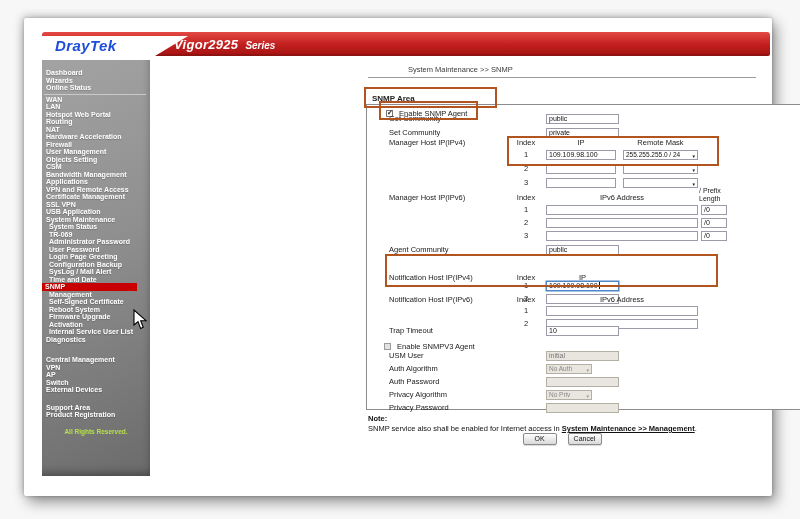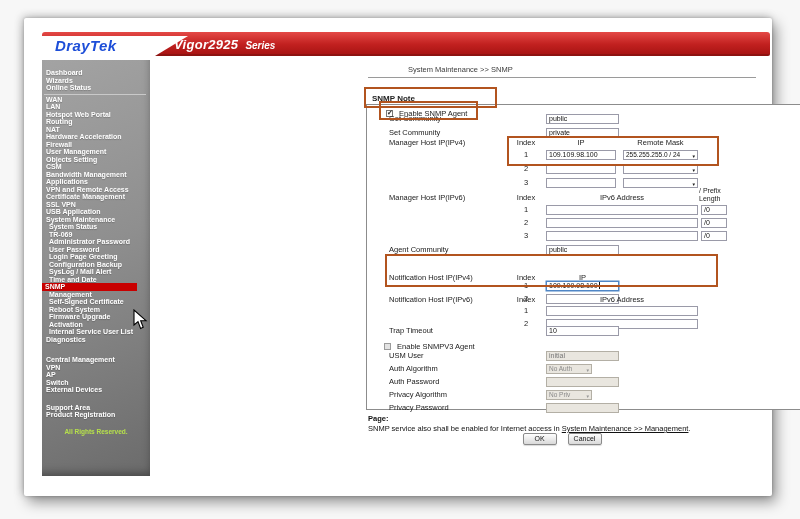--- a/index.html
+++ b/index.html
@@ -83,21 +83,21 @@
   .r-usm{top:246px;} .r-authalg{top:259px;} .r-authpw{top:272px;} .r-privalg{top:285px;} .r-privpw{top:298px;}
   
   .ann{position:absolute;border:2px solid #b2541f;pointer-events:none;}
   .ann1{left:-2px;top:27px;width:133px;height:21px;}
   .ann2{left:13px;top:41px;width:99px;height:19px;}
   .ann3{left:141px;top:76px;width:212px;height:30px;}
   .ann4{left:19px;top:194px;width:333px;height:33px;}
   
   .note-title{position:absolute;left:2px;top:354px;font-weight:bold;font-size:7.5px;color:#111;}
   .note-line{position:absolute;left:2px;top:364px;white-space:nowrap;font-size:7.5px;color:#111;}
-  .note-link{font-weight:normal;text-decoration:underline;color:#111;}
+  .note-link{font-weight:bold;text-decoration:underline;color:#111;}
   .btn-row{position:absolute;left:0;top:373px;width:100%;display:flex;justify-content:center;gap:11px;}
   .btn{min-width:34px;height:12px;line-height:10px;text-align:center;background:linear-gradient(#fefefe,#d9d9d9);border:1px solid #8a8a8a;border-radius:2px;font-size:7px;padding:0 4px;box-shadow:0 1px 1px rgba(0,0,0,.15);color:#111;}
   .cursor{position:absolute;left:133px;top:309px;}
 </style>
 </head>
 <body>
 
 <div class="page">
   <div class="window">
 
@@ -172,21 +172,21 @@
 
       <div class="mi">Support Area</div>
           <div class="mi">Product Registration</div>
         </div>
       <div class="rights">All Rights Reserved.</div>
     </div>
 
     <div class="form-area">
       <div class="breadcrumb">System Maintenance &gt;&gt; SNMP</div>
       <div class="rule"></div>
-      <div class="section-title">SNMP Note</div>
+      <div class="section-title">SNMP Area</div>
 
       <div class="fbox">
         <div class="row r-enable">
           <span class="cb checked"></span>
           <span class="cb-label">Enable SNMP Agent</span>
         </div>
 
         <div class="row r-get">
           <span class="flabel">Get Community</span>
           <div class="tinput in-com">public</div>
@@ -323,21 +323,21 @@
           <span class="flabel">Privacy Password</span>
           <div class="tinput in-com dis"></div>
         </div>
       </div>
 
       <div class="ann ann1"></div>
       <div class="ann ann2"></div>
       <div class="ann ann3"></div>
       <div class="ann ann4"></div>
 
-      <div class="note-title">Page:</div>
+      <div class="note-title">Note:</div>
       <div class="note-line">
         <span>SNMP service also shall be enabled for Internet access in </span><span class="note-link">System Maintenance &gt;&gt; Management</span><span>.</span>
       </div>
 
       <div class="btn-row">
         <div class="btn">OK</div>
         <div class="btn">Cancel</div>
       </div>
     </div>
   </div>

